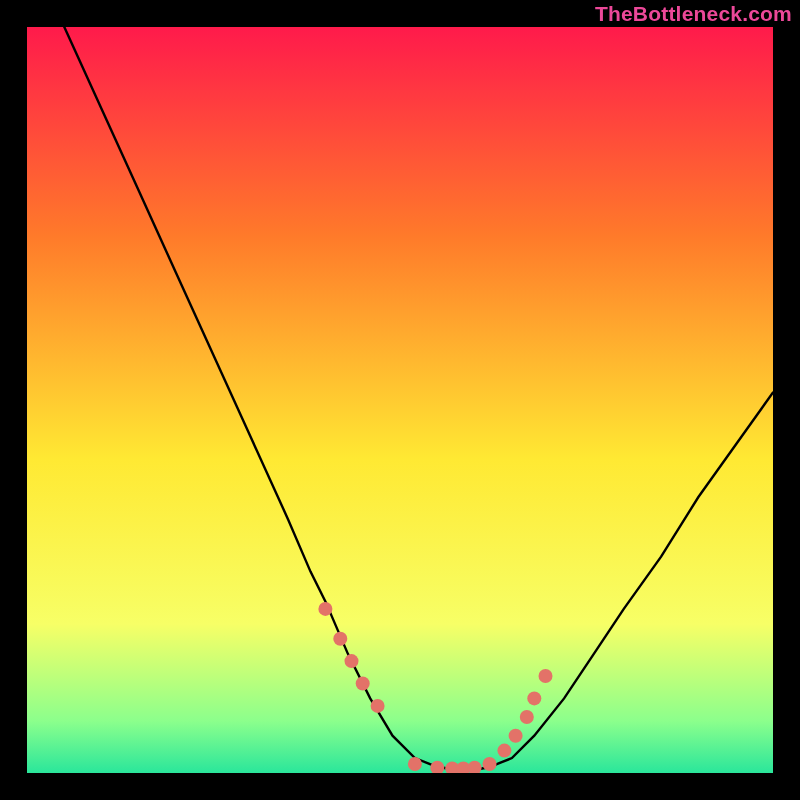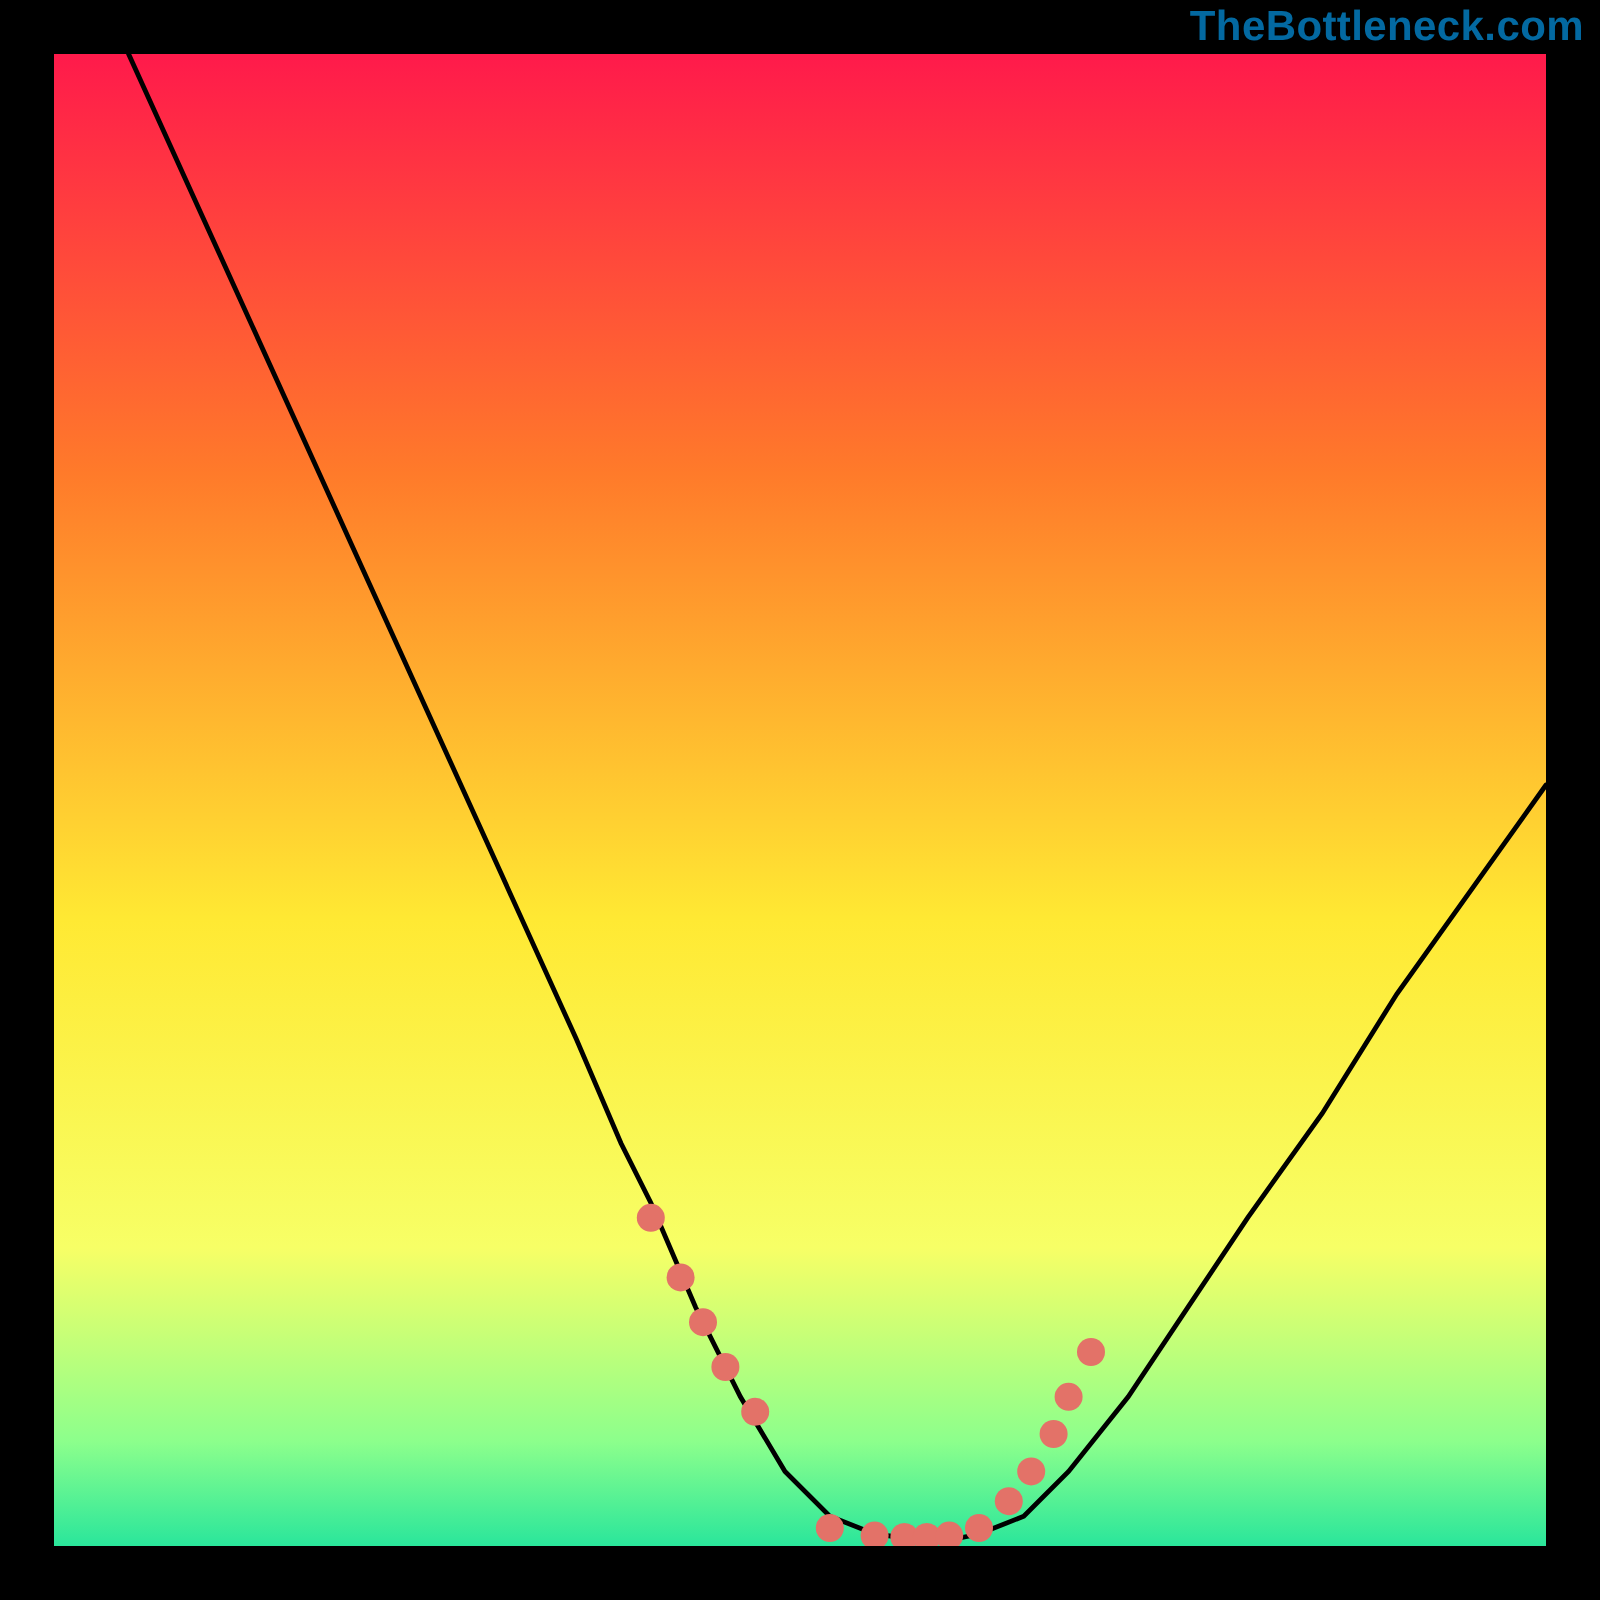--- a/index.html
+++ b/index.html
@@ -26,21 +26,21 @@
     width: 746px;
     height: 746px;
   }
   .watermark {
     position: absolute;
     top: 2px;
     right: 8px;
     font-family: Arial, Helvetica, sans-serif;
     font-size: 21px;
     font-weight: 600;
-    color: #0369a1;
+    color: #ec4899;
     letter-spacing: 0.2px;
     user-select: none;
   }
   svg {
     display: block;
   }
 </style>
 </head>
 <body>
 

